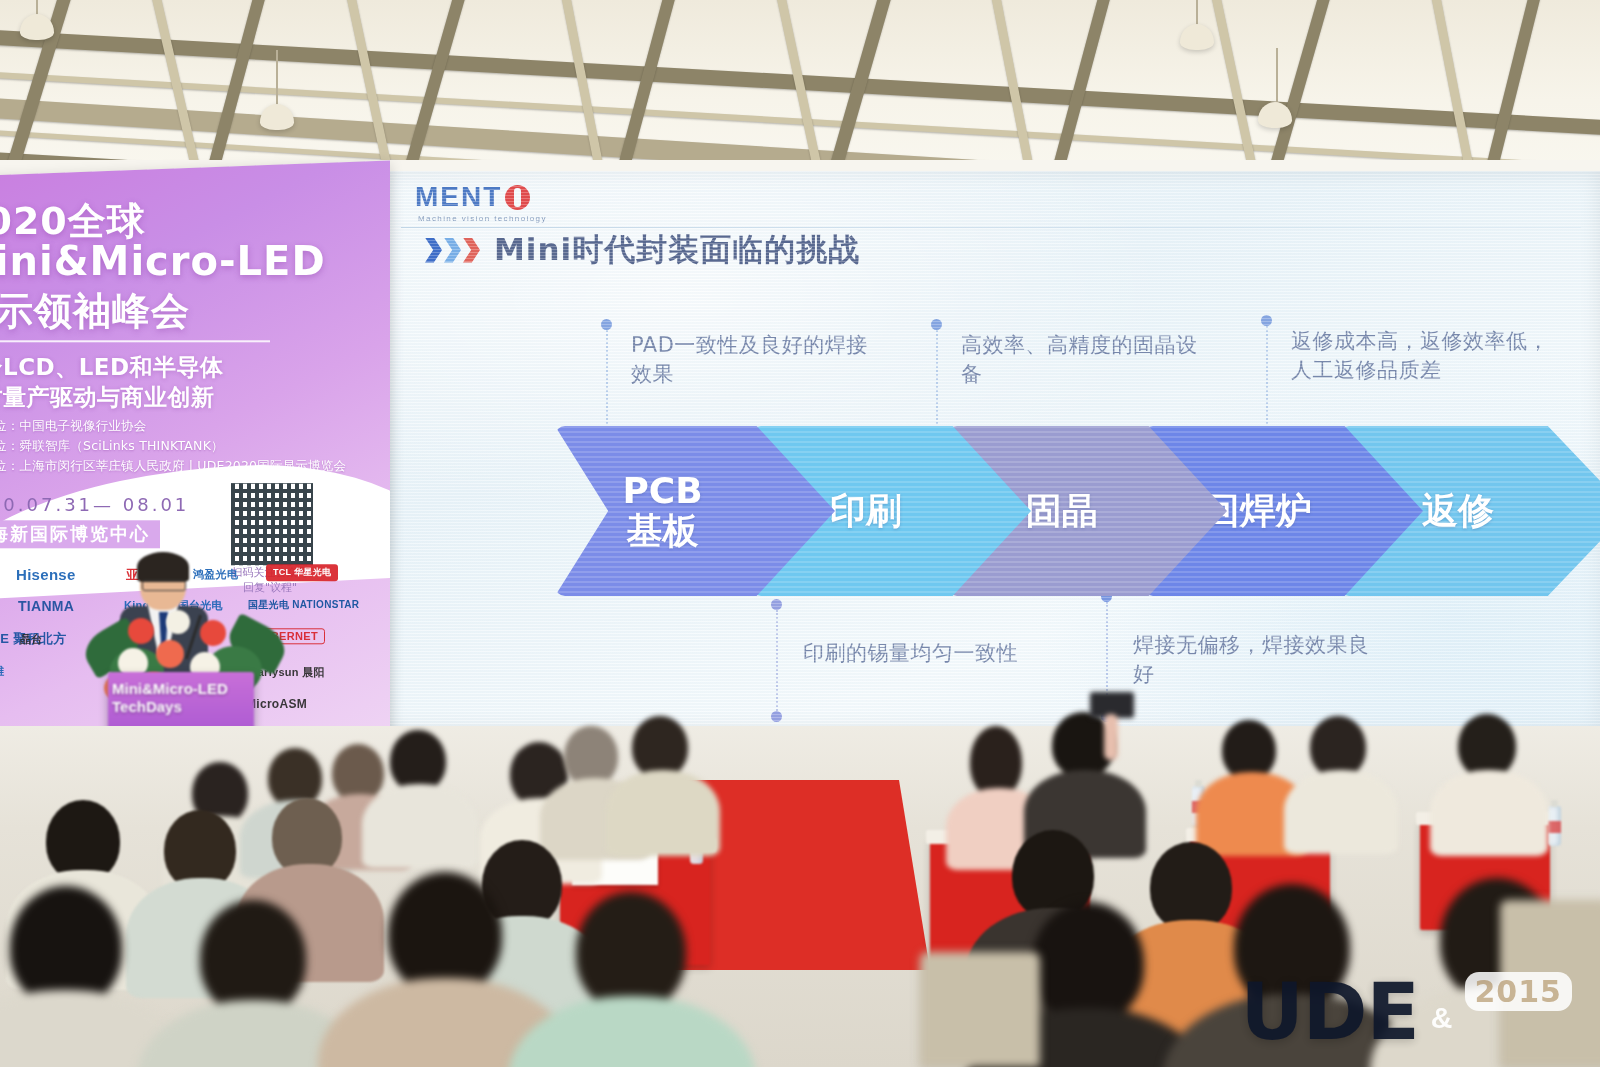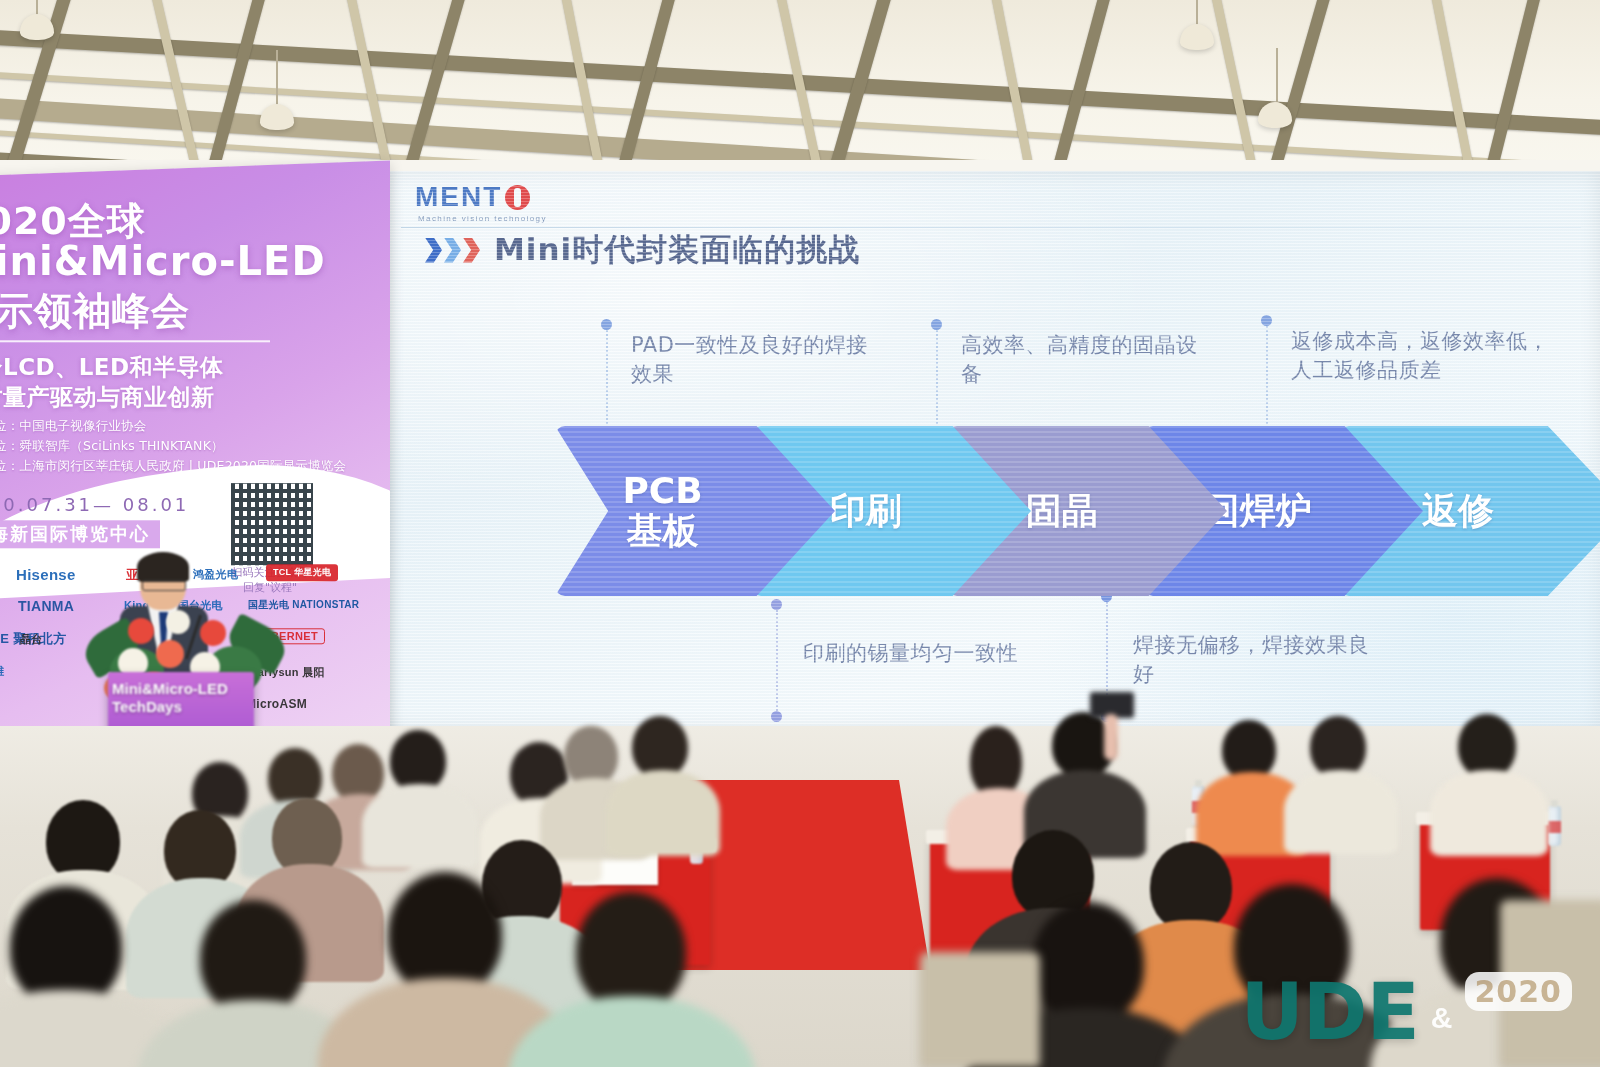--- a/index.html
+++ b/index.html
@@ -141,21 +141,21 @@
 
   
   .person{position:absolute;}
   .head{position:absolute;border-radius:50% 50% 46% 46%;}
   .shoulders{position:absolute;border-radius:48% 48% 10% 10%;}
   .chair{position:absolute;background:#c8bfa9;border-radius:8px 8px 3px 3px;box-shadow:0 2px 5px rgba(0,0,0,.18);}
 
   
   .wm{position:absolute;right:28px;bottom:22px;display:flex;align-items:flex-end;gap:10px;
     opacity:.93;pointer-events:none;}
-  .wm-main{font-size:78px;font-weight:bold;color:#0f766e;letter-spacing:-1px;line-height:.85;
+  .wm-main{font-size:78px;font-weight:bold;color:#0f172a;letter-spacing:-1px;line-height:.85;
     text-shadow:0 2px 10px rgba(0,0,0,.22);font-family:"DejaVu Sans","Liberation Sans",sans-serif;}
   .wm-amp{font-size:30px;color:#fff;font-weight:bold;margin:0 2px 10px 2px;}
   .wm-year{font-size:30px;font-weight:bold;color:#c9b393;background:rgba(255,255,255,.92);
     padding:2px 10px;border-radius:14px;letter-spacing:1px;margin-bottom:34px;
     font-family:"DejaVu Sans","Liberation Sans",sans-serif;}
   .blur-soft{filter:blur(1.3px);}
   .blur-mid{filter:blur(2.4px);}
   .blur-strong{filter:blur(4px);}
 </style>
 </head>
@@ -473,16 +473,16 @@
     <div class="head" style="left:20px;top:0;width:114px;height:124px;background:#211b15;"></div>
     <div class="shoulders" style="left:-50px;top:108px;width:256px;height:178px;background:#ddd8cb;"></div>
   </div>
 
   <div class="chair blur-strong" style="left:920px;top:952px;width:120px;height:115px;"></div>
   <div class="chair blur-strong" style="left:1500px;top:900px;width:110px;height:167px;"></div>
 
   <div class="wm">
     <span class="wm-main">UDE</span>
     <span class="wm-amp">&amp;</span>
-    <span class="wm-year">2020</span>
+    <span class="wm-year">2015</span>
   </div>
 
 </div>
 
 </body></html>

